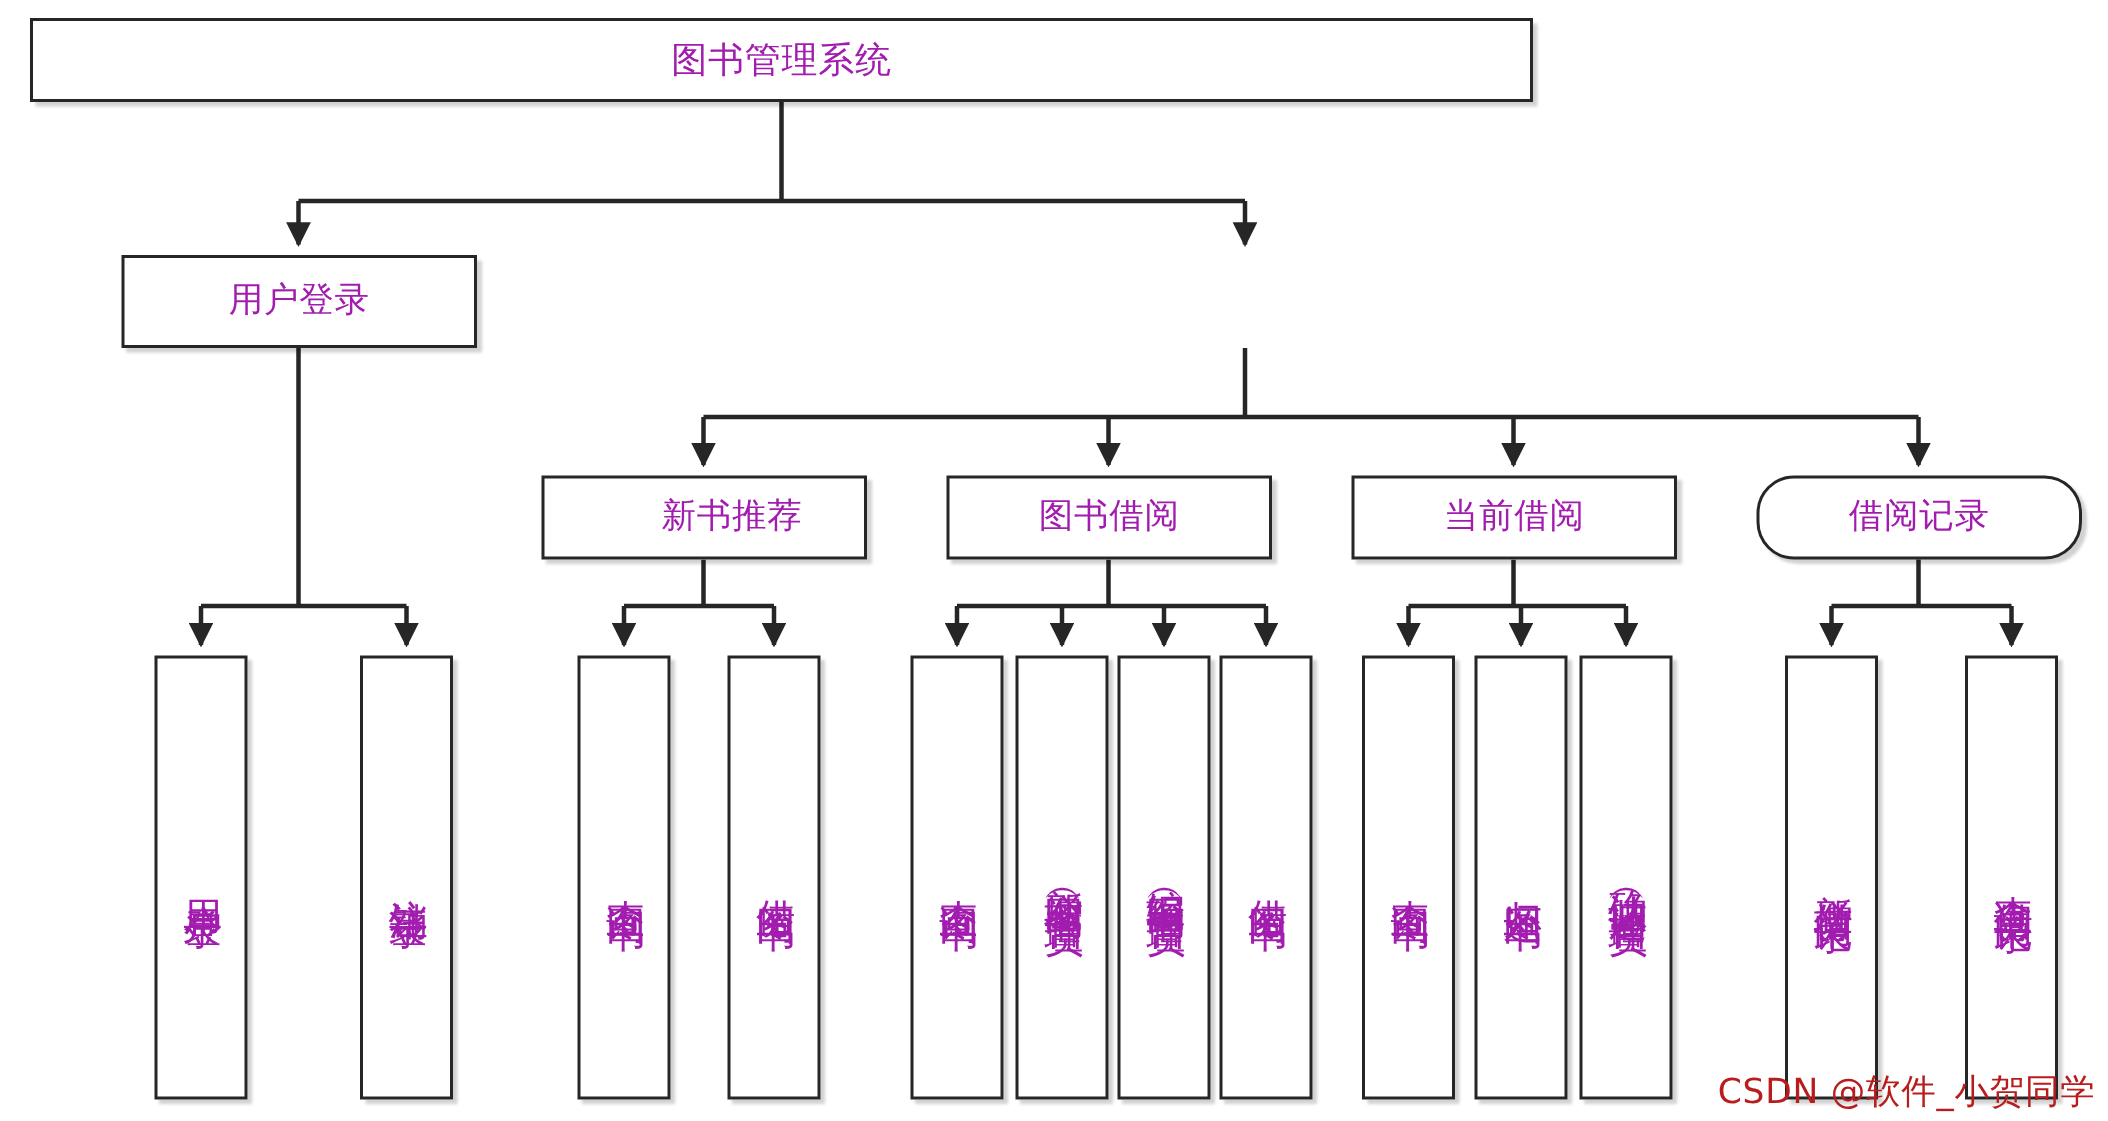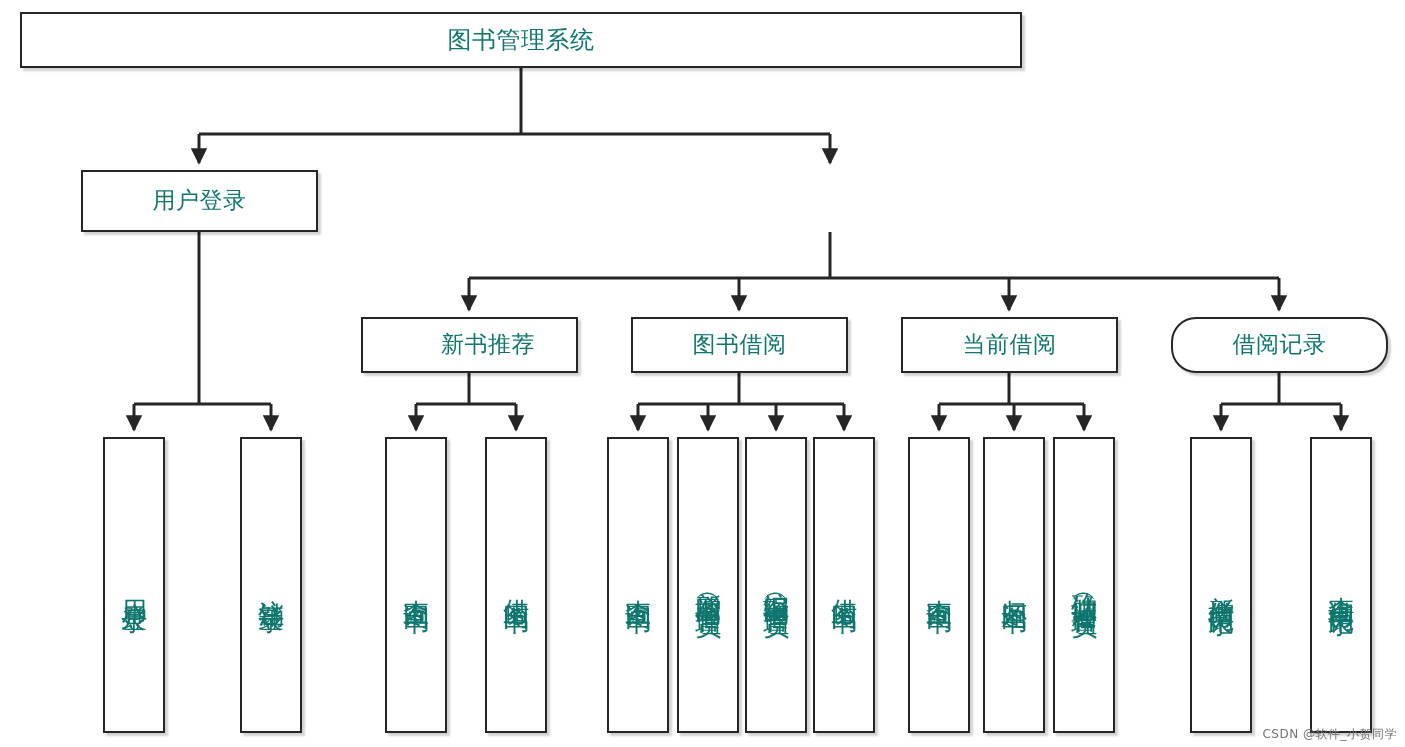--- a/index.html
+++ b/index.html
@@ -30,21 +30,21 @@
     box-sizing: border-box;
     border: 2.5px solid #262626;
     background: #ffffff;
     box-shadow: 3px 3px 2px rgba(0,0,0,0.18);
     display: flex;
     align-items: center;
     justify-content: center;
     z-index: 2;
   }
   .node .label {
-    color: #0f766e;
+    color: #a21caf;
     line-height: 1.18;
     white-space: nowrap;
     text-align: center;
     letter-spacing: 0.5px;
   }
   
   .node.horiz .label {
     font-size: 23px;
   }
   .node.root .label {
@@ -61,22 +61,22 @@
     font-size: 26px;
     line-height: 1.05;
     letter-spacing: 3px;
     white-space: nowrap;
     max-height: 100%;
   }
   .watermark {
     position: absolute;
     right: 8px;
     bottom: 4px;
-    font-size: 12px;
-    color: #737373;
+    font-size: 23px;
+    color: #b91c1c;
     z-index: 5;
     white-space: nowrap;
     letter-spacing: 0.5px;
   }
 </style>
 </head>
 <body>
 
 <div id="canvas">
 

